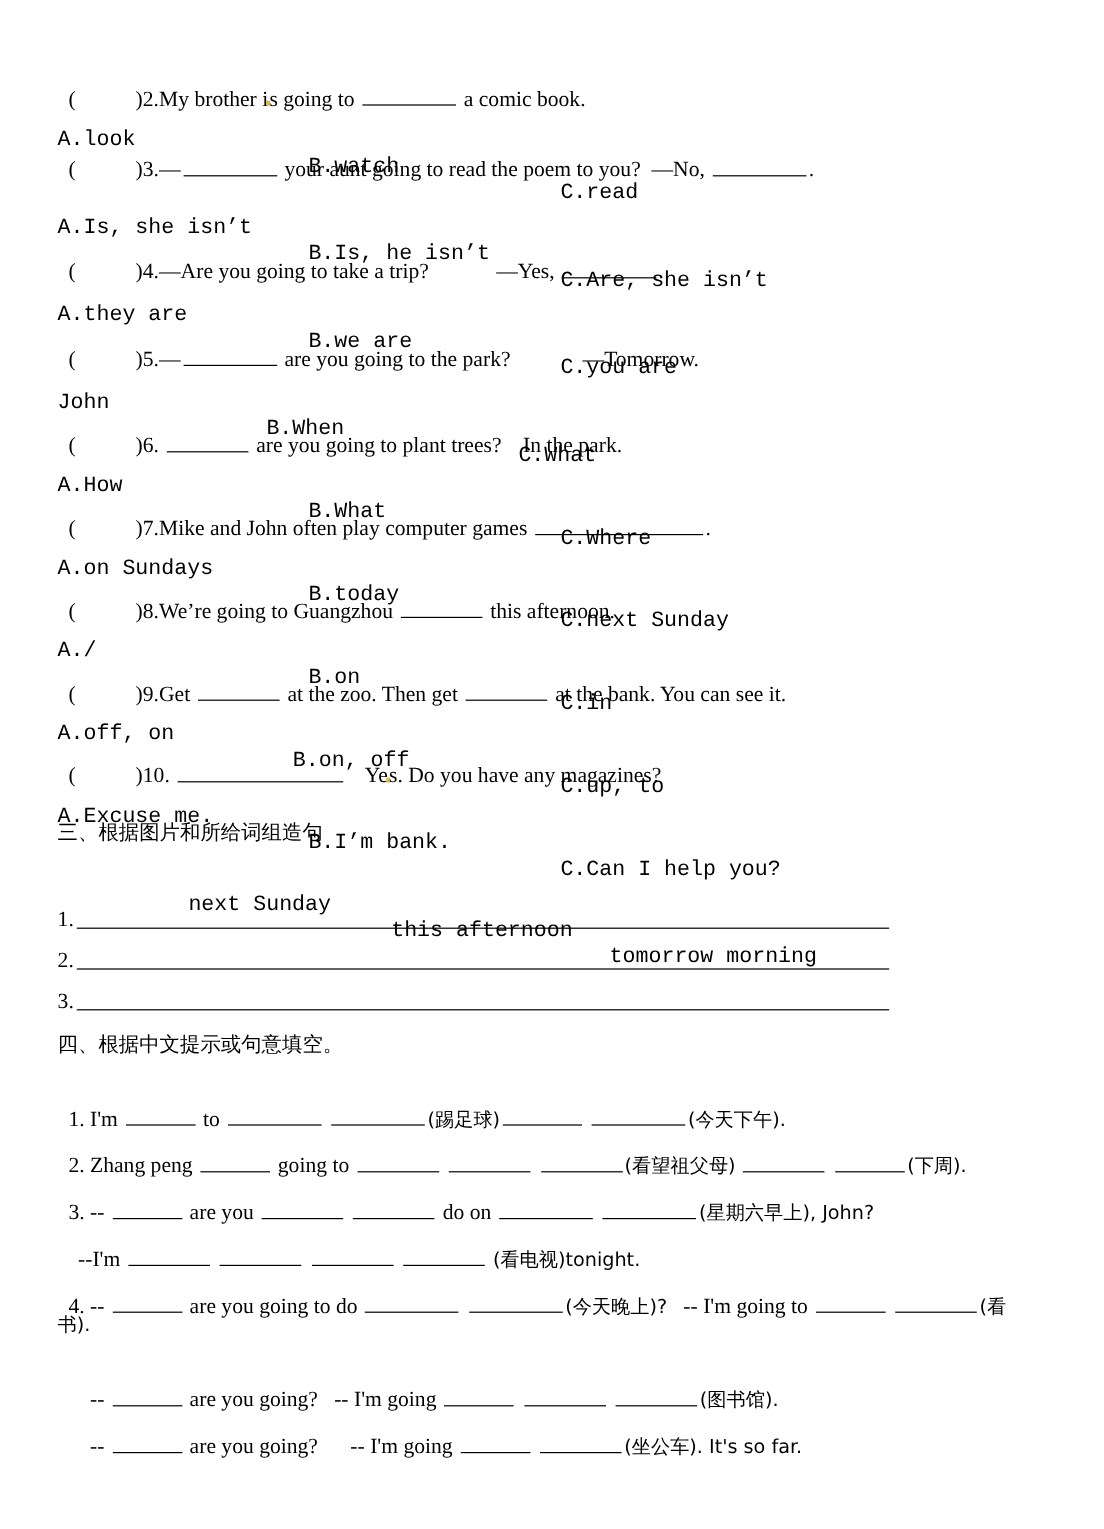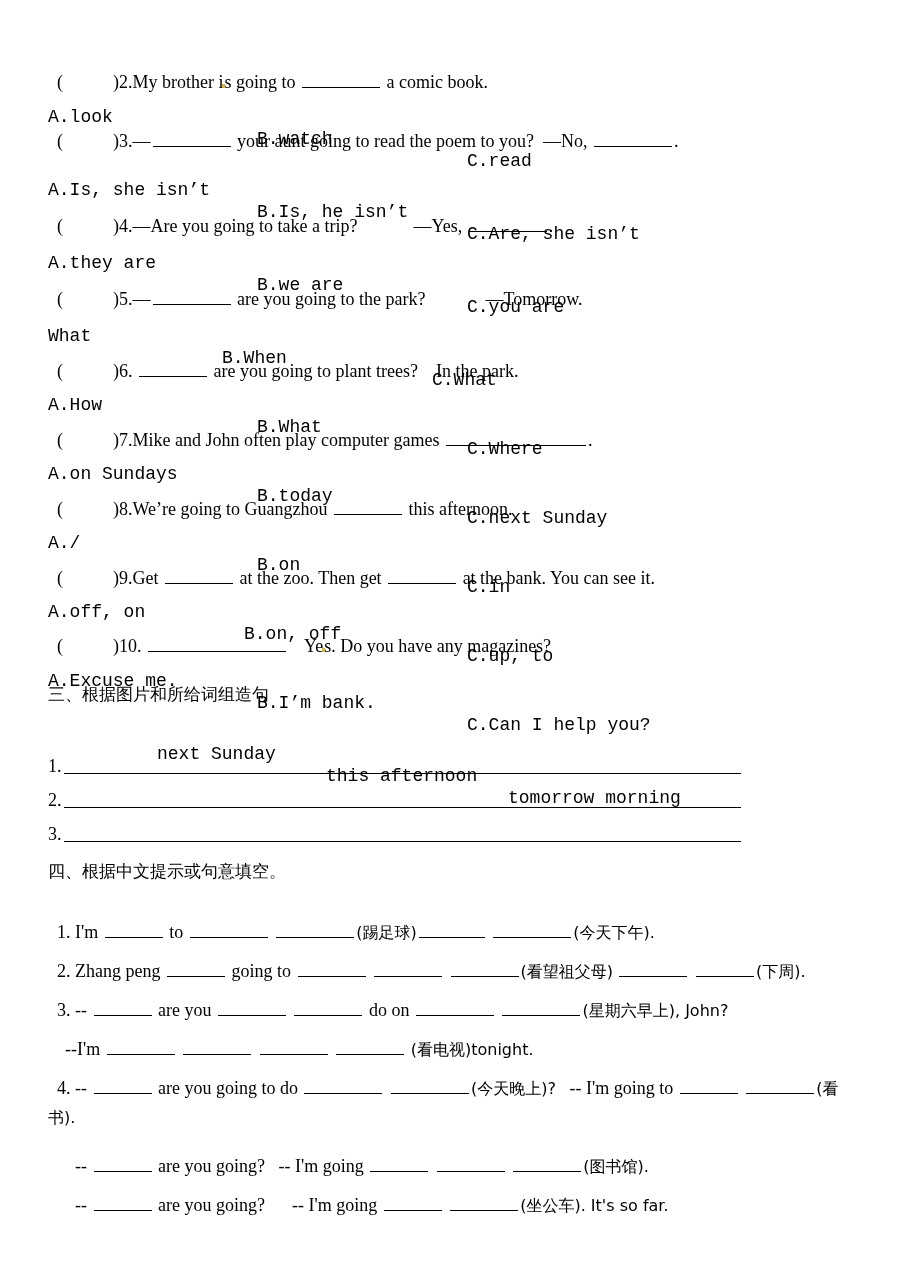--- a/index.html
+++ b/index.html
@@ -13,21 +13,21 @@
     position: absolute; left: 48px; white-space: pre;
     line-height: 22px; height: 22px;
   }
   .opt { position: absolute; white-space: pre; font-family: Liberation Mono, monospace; }
   .blank {
     display: inline-block; border-bottom: 1px solid #000;
     height: 16px; vertical-align: baseline; margin: 0 2px;
   }
   .mark { display:inline-block; width:3px; height:4px; background:#d8b640; vertical-align: baseline; margin:0 -1px; }
   .heading { font-family: "DejaVu Sans", "Liberation Sans", sans-serif; font-size: 17px; }
-  .zh { font-family: "DejaVu Sans", sans-serif; font-size: 16px; margin-top: 14px; }
+  .zh { font-family: "DejaVu Sans", sans-serif; font-size: 16px; }
   .writeline {
     position: absolute; left: 48px; height: 22px;
   }
   .writeline .num { position: absolute; left: 0; top: 0; }
   .writeline .rule {
     position: absolute; left: 16px; top: 17px; width: 677px;
     border-bottom: 1px solid #000;
   }
 </style>
 </head>
@@ -57,21 +57,21 @@
 <div class="line" style="top:230px;width:820px">
   <span class="opt" style="left:0">A.they are</span>
   <span class="opt" style="left:209px">B.we are</span>
   <span class="opt" style="left:419px">C.you are</span>
 </div>
 
 <div class="line" style="top:266px">
   <span>(</span><span style="display:inline-block;width:50px"></span><span>)</span><span>5.</span><span>—</span><span class="blank" style="width:78px"></span> <span>are you going to the park?</span><span style="display:inline-block;width:60px"></span><span>—Tomorrow.</span>
 </div>
 <div class="line" style="top:303px;width:820px">
-  <span class="opt" style="left:0">What</span>
+  <span class="opt" style="left:0">John</span>
   <span class="opt" style="left:174px">B.When</span>
   <span class="opt" style="left:384px">C.What</span>
 </div>
 
 <div class="line" style="top:338px">
   <span>(</span><span style="display:inline-block;width:50px"></span><span>)</span><span>6.</span> <span class="blank" style="width:68px"></span> <span>are you going to plant trees?    In the park.</span>
 </div>
 <div class="line" style="top:372px;width:820px">
   <span class="opt" style="left:0">A.How</span>
   <span class="opt" style="left:209px">B.What</span>

